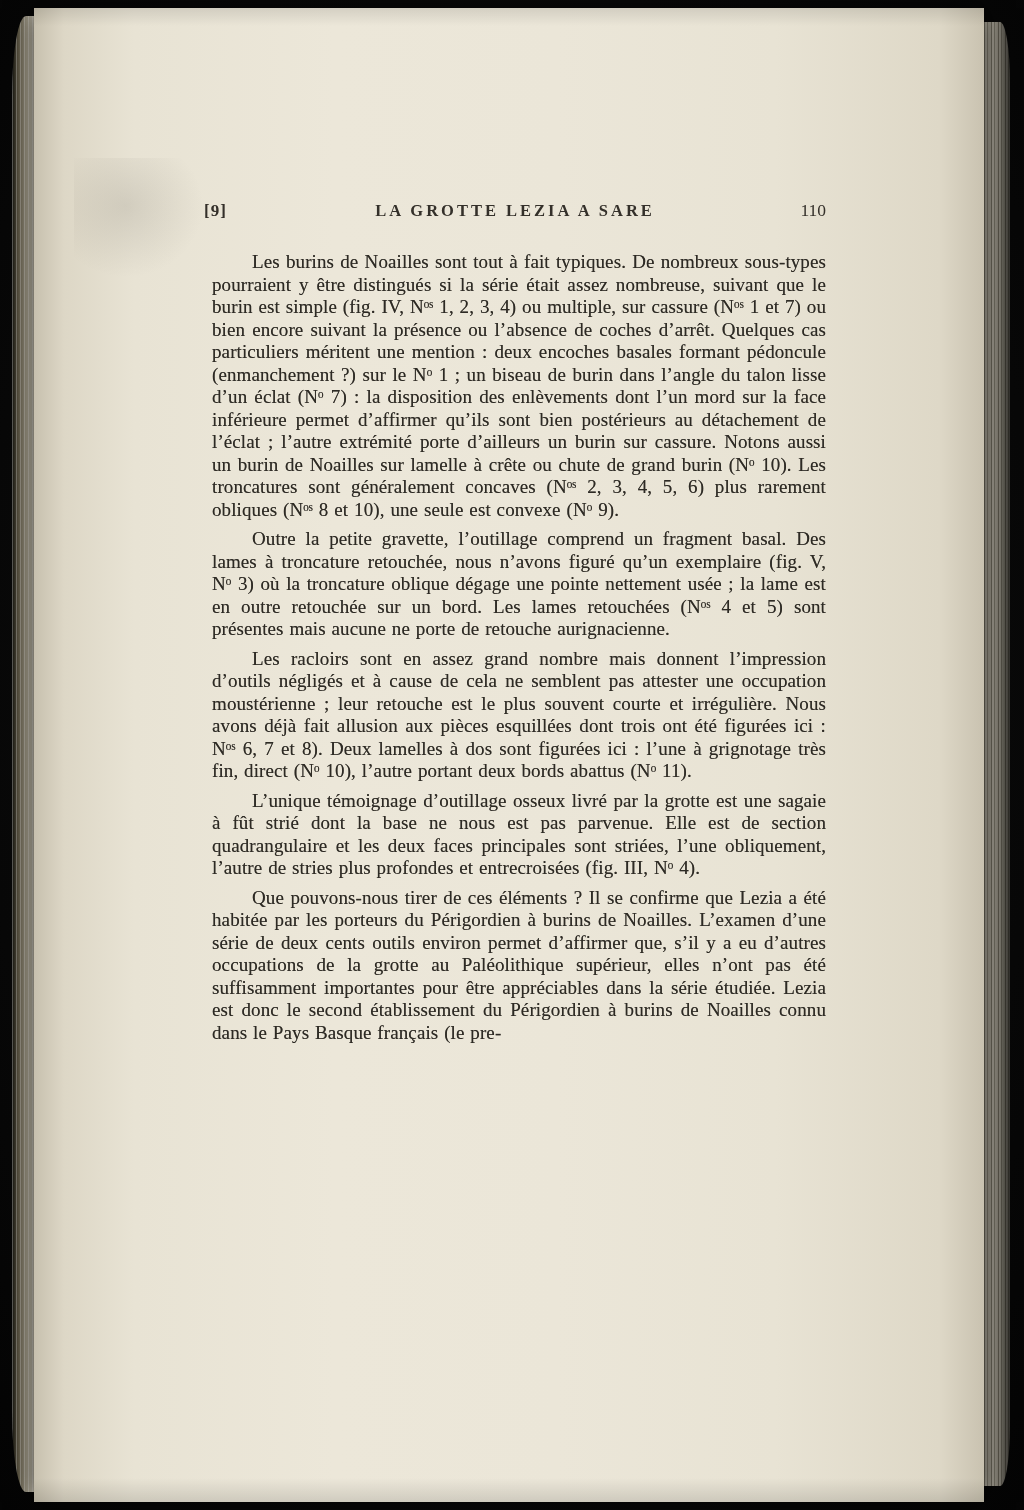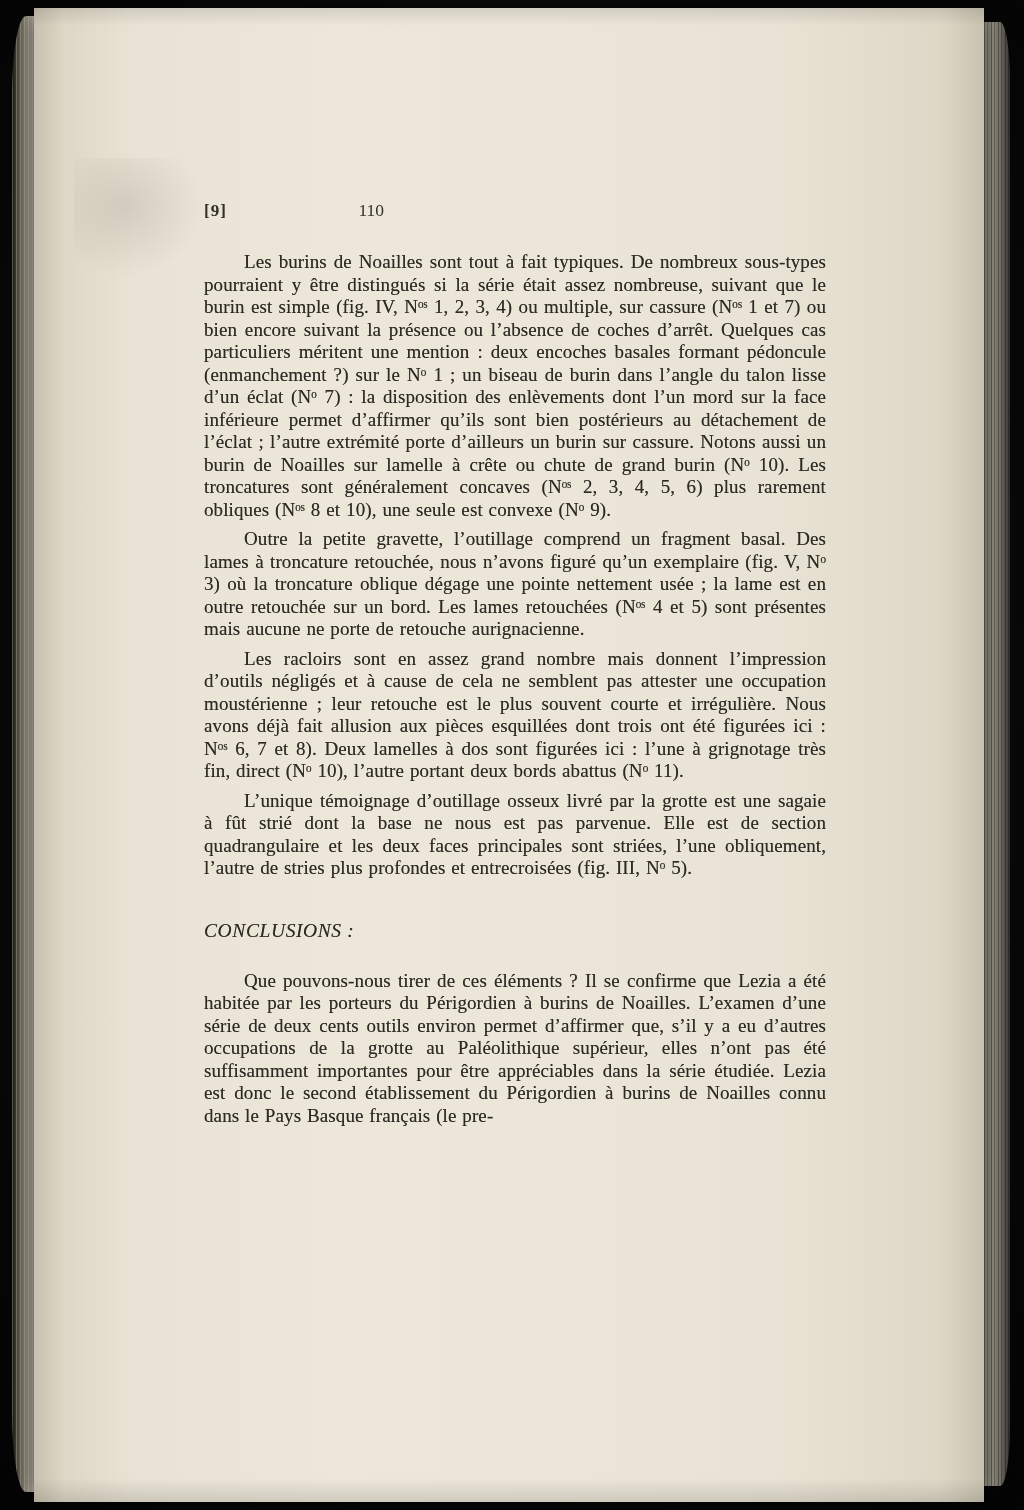--- a/index.html
+++ b/index.html
@@ -68,21 +68,21 @@
   .page-header {
     display: flex;
     align-items: baseline;
     font-size: 17px;
     color: #34302a;
   }
   .page-header .hdr-left  { width: 90px; font-weight: bold; letter-spacing: 1px; }
   .page-header .hdr-center{ flex: 1; text-align: center; font-weight: bold; letter-spacing: 3px; font-size: 16.5px; }
   .page-header .hdr-right { width: 90px; text-align: right; font-size: 17.5px; }
 
-  .body-text { margin-top: 30px; }
+  .body-text { margin-top: 30px; margin-left: 8px; }
 
   .body-text p {
     margin: 0 0 7px 0;
     text-indent: 40px;
     font-size: 19px;
     line-height: 22.5px;
     text-align: justify;
     hyphens: auto;
     -webkit-hyphens: auto;
     letter-spacing: 0.1px;
@@ -106,30 +106,30 @@
 <div class="scene">
 
   <div class="left-stack"></div>
   <div class="right-stack"></div>
 
   <div class="page">
     <div class="text-block">
 
       <div class="page-header">
         <span class="hdr-left">[9]</span>
+        <span class="hdr-center">LA GROTTE LEZIA A SARE</span>
         <span class="hdr-right">110</span>
       </div>
 
       <div class="body-text">
         <p>Les burins de Noailles sont tout à fait typiques. De nombreux sous-types pourraient y être distingués si la série était assez nombreuse, suivant que le burin est simple (fig. IV, Nᵒˢ 1, 2, 3, 4) ou multiple, sur cassure (Nᵒˢ 1 et 7) ou bien encore suivant la présence ou l’absence de coches d’arrêt. Quelques cas particuliers méritent une mention&nbsp;: deux encoches basales formant pédoncule (enmanchement&nbsp;?) sur le Nᵒ 1&nbsp;; un biseau de burin dans l’angle du talon lisse d’un éclat (Nᵒ 7)&nbsp;: la disposition des enlèvements dont l’un mord sur la face inférieure permet d’affirmer qu’ils sont bien postérieurs au détachement de l’éclat&nbsp;; l’autre extrémité porte d’ailleurs un burin sur cassure. Notons aussi un burin de Noailles sur lamelle à crête ou chute de grand burin (Nᵒ 10). Les troncatures sont généralement concaves (Nᵒˢ 2, 3, 4, 5, 6) plus rarement obliques (Nᵒˢ 8 et 10), une seule est convexe (Nᵒ 9).</p>
         <p>Outre la petite gravette, l’outillage comprend un fragment basal. Des lames à troncature retouchée, nous n’avons figuré qu’un exemplaire (fig. V, Nᵒ 3) où la troncature oblique dégage une pointe nettement usée&nbsp;; la lame est en outre retouchée sur un bord. Les lames retouchées (Nᵒˢ 4 et 5) sont présentes mais aucune ne porte de retouche aurignacienne.</p>
         <p>Les racloirs sont en assez grand nombre mais donnent l’impression d’outils négligés et à cause de cela ne semblent pas attester une occupation moustérienne&nbsp;; leur retouche est le plus souvent courte et irrégulière. Nous avons déjà fait allusion aux pièces esquillées dont trois ont été figurées ici&nbsp;: Nᵒˢ 6, 7 et 8). Deux lamelles à dos sont figurées ici&nbsp;: l’une à grignotage très fin, direct (Nᵒ 10), l’autre portant deux bords abattus (Nᵒ 11).</p>
-        <p>L’unique témoignage d’outillage osseux livré par la grotte est une sagaie à fût strié dont la base ne nous est pas parvenue. Elle est de section quadrangulaire et les deux faces principales sont striées, l’une obliquement, l’autre de stries plus profondes et entrecroisées (fig. III, Nᵒ 5).</p>
+        <p>L’unique témoignage d’outillage osseux livré par la grotte est une sagaie à fût strié dont la base ne nous est pas parvenue. Elle est de section quadrangulaire et les deux faces principales sont striées, l’une obliquement, l’autre de stries plus profondes et entrecroisées (fig. III, Nᵒ 4).</p>
 
-        <h2 class="conclusions-heading">CONCLUSIONS&nbsp;:</h2>
 
         <p>Que pouvons-nous tirer de ces éléments&nbsp;? Il se confirme que Lezia a été habitée par les porteurs du Périgordien à burins de Noailles. L’examen d’une série de deux cents outils environ permet d’affirmer que, s’il y a eu d’autres occupations de la grotte au Paléolithique supérieur, elles n’ont pas été suffisamment importantes pour être appréciables dans la série étudiée. Lezia est donc le second établissement du Périgordien à burins de Noailles connu dans le Pays Basque français (le pre-</p>
       </div>
 
     </div>
   </div>
 
 </div>
 
 </body></html>

